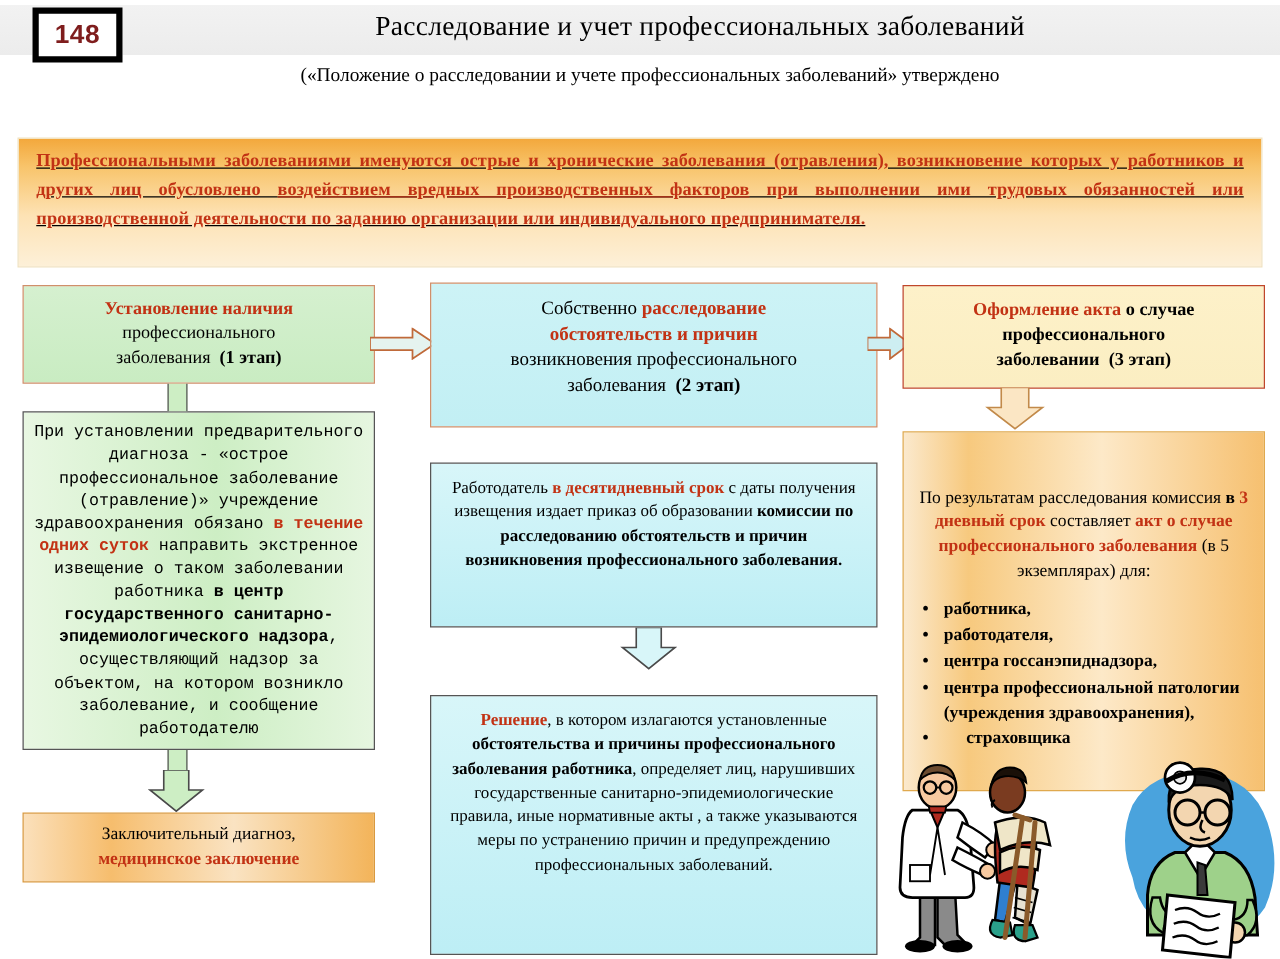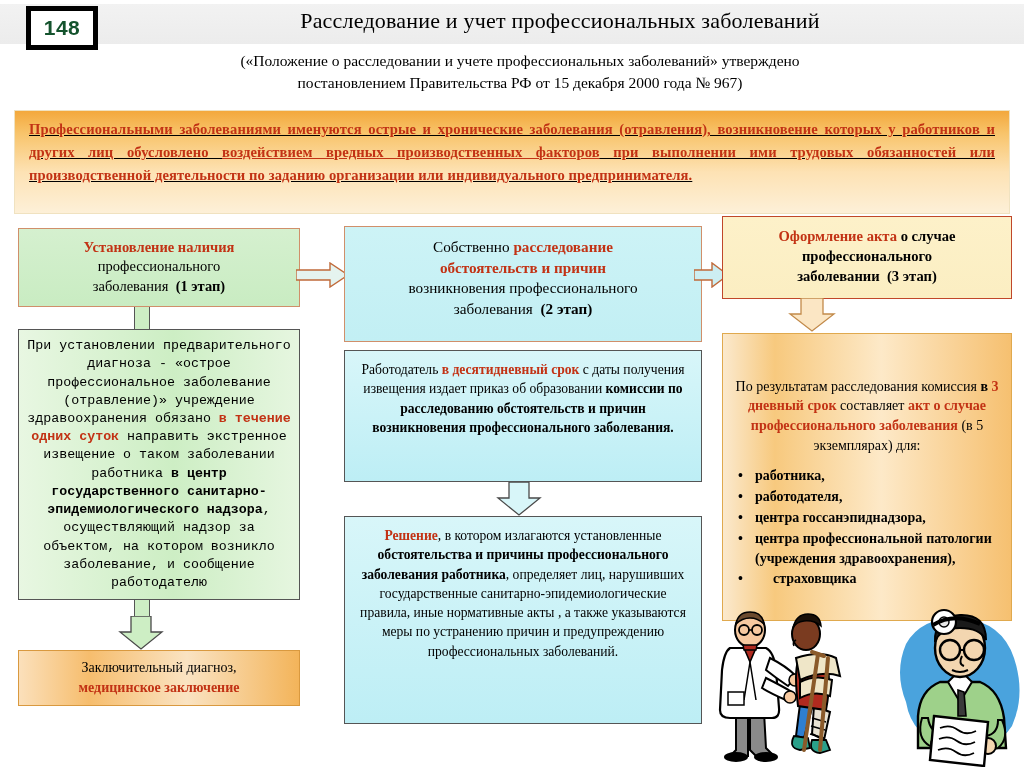--- a/index.html
+++ b/index.html
@@ -15,21 +15,21 @@
   .header-band{
     position:absolute;left:0;top:4px;width:1024px;height:40px;
     background:linear-gradient(to bottom,#f2f2f2,#ececec);
   }
   .page-badge{
     position:absolute;left:26px;top:6px;width:72px;height:44px;
     background:#ffffff;border:5px solid #000000;
     box-sizing:border-box;
     display:flex;align-items:center;justify-content:center;
     font-family:"Liberation Sans", sans-serif;
-    font-weight:bold;font-size:21px;color:#14532d;
+    font-weight:bold;font-size:21px;color:#7f1d1d;
     letter-spacing:0.5px;
     z-index:5;
   }
   .slide-title{
     position:absolute;left:120px;top:8px;width:880px;
     text-align:center;
     font-size:22px;font-weight:normal;color:#000;
     font-family:"Liberation Serif", serif;
     letter-spacing:0.2px;
   }
@@ -54,21 +54,21 @@
     text-align:justify;
     text-align-last:left;
     letter-spacing:0.1px;
   }
   .definition-text .u{ text-decoration:underline; }
 
   
   .col{position:absolute;}
   .col-left{left:18px;top:228px;width:282px;}
   .col-mid{left:344px;top:226px;width:358px;}
-  .col-right{left:722px;top:216px;width:290px;}
+  .col-right{left:722px;top:228px;width:290px;}
 
   .box{box-sizing:border-box;}
 
   
   .hdr-green{
     background:linear-gradient(to bottom,#d5f0cf,#c9ecc2);
     border:1.4px solid #d08f6a;
     padding:9px 8px 10px 8px;
     text-align:center;
     font-size:14.5px;line-height:1.34;color:#000;
@@ -96,21 +96,21 @@
     border:1.3px solid #555;
     padding:7px 7px 7px 7px;
     text-align:center;
     font-size:13.3px;line-height:1.37;color:#000;font-family:Liberation Mono, monospace;
   }
   .body-cyan{
     background:linear-gradient(to bottom,#d8f6f9,#bdeef5);
     border:1.3px solid #555;
     padding:9px 10px 9px 10px;
     text-align:center;
-    font-size:13.6px;line-height:1.42;color:#000;
+    font-size:13.6px;line-height:1.42;color:#000;margin-top:20px;
   }
   .body-cyan.left-al{text-align:center;}
   .body-orange-fill{
     background:linear-gradient(to right,#fbe9cd 0%,#f7c97e 18%,#fde9c8 55%,#f6c070 100%);
     border:1.3px solid #e0a94e;
     padding:9px 10px 8px 10px;
     color:#000;
     font-size:14px;line-height:1.42;
   }
   .small-orange{
@@ -137,21 +137,20 @@
   .illus{position:absolute;}
 </style>
 </head>
 <body>
 
 <div class="header-band"></div>
 <div class="page-badge">148</div>
 <div class="slide-title">Расследование и учет профессиональных заболеваний</div>
 <div class="subtitle">
   <div>(«Положение о расследовании и учете профессиональных заболеваний» утверждено</div>
-  <div>постановлением Правительства РФ от 15 декабря 2000 года № 967)</div>
 </div>
 
 <div class="definition-box">
   <div class="definition-text"><span>Профессиональными заболеваниями именуются острые и хронические заболевания (отравления), возникновение которых у работников и других лиц обусловлено </span><span class="u">воздействием вредных производственных факторов</span><span> при выполнении ими трудовых обязанностей или производственной деятельности по заданию организации или индивидуального предпринимателя.</span></div>
 </div>
 
 <div class="col col-left">
 
   <div class="box hdr-green">
     <div class="red">Установление наличия</div>

